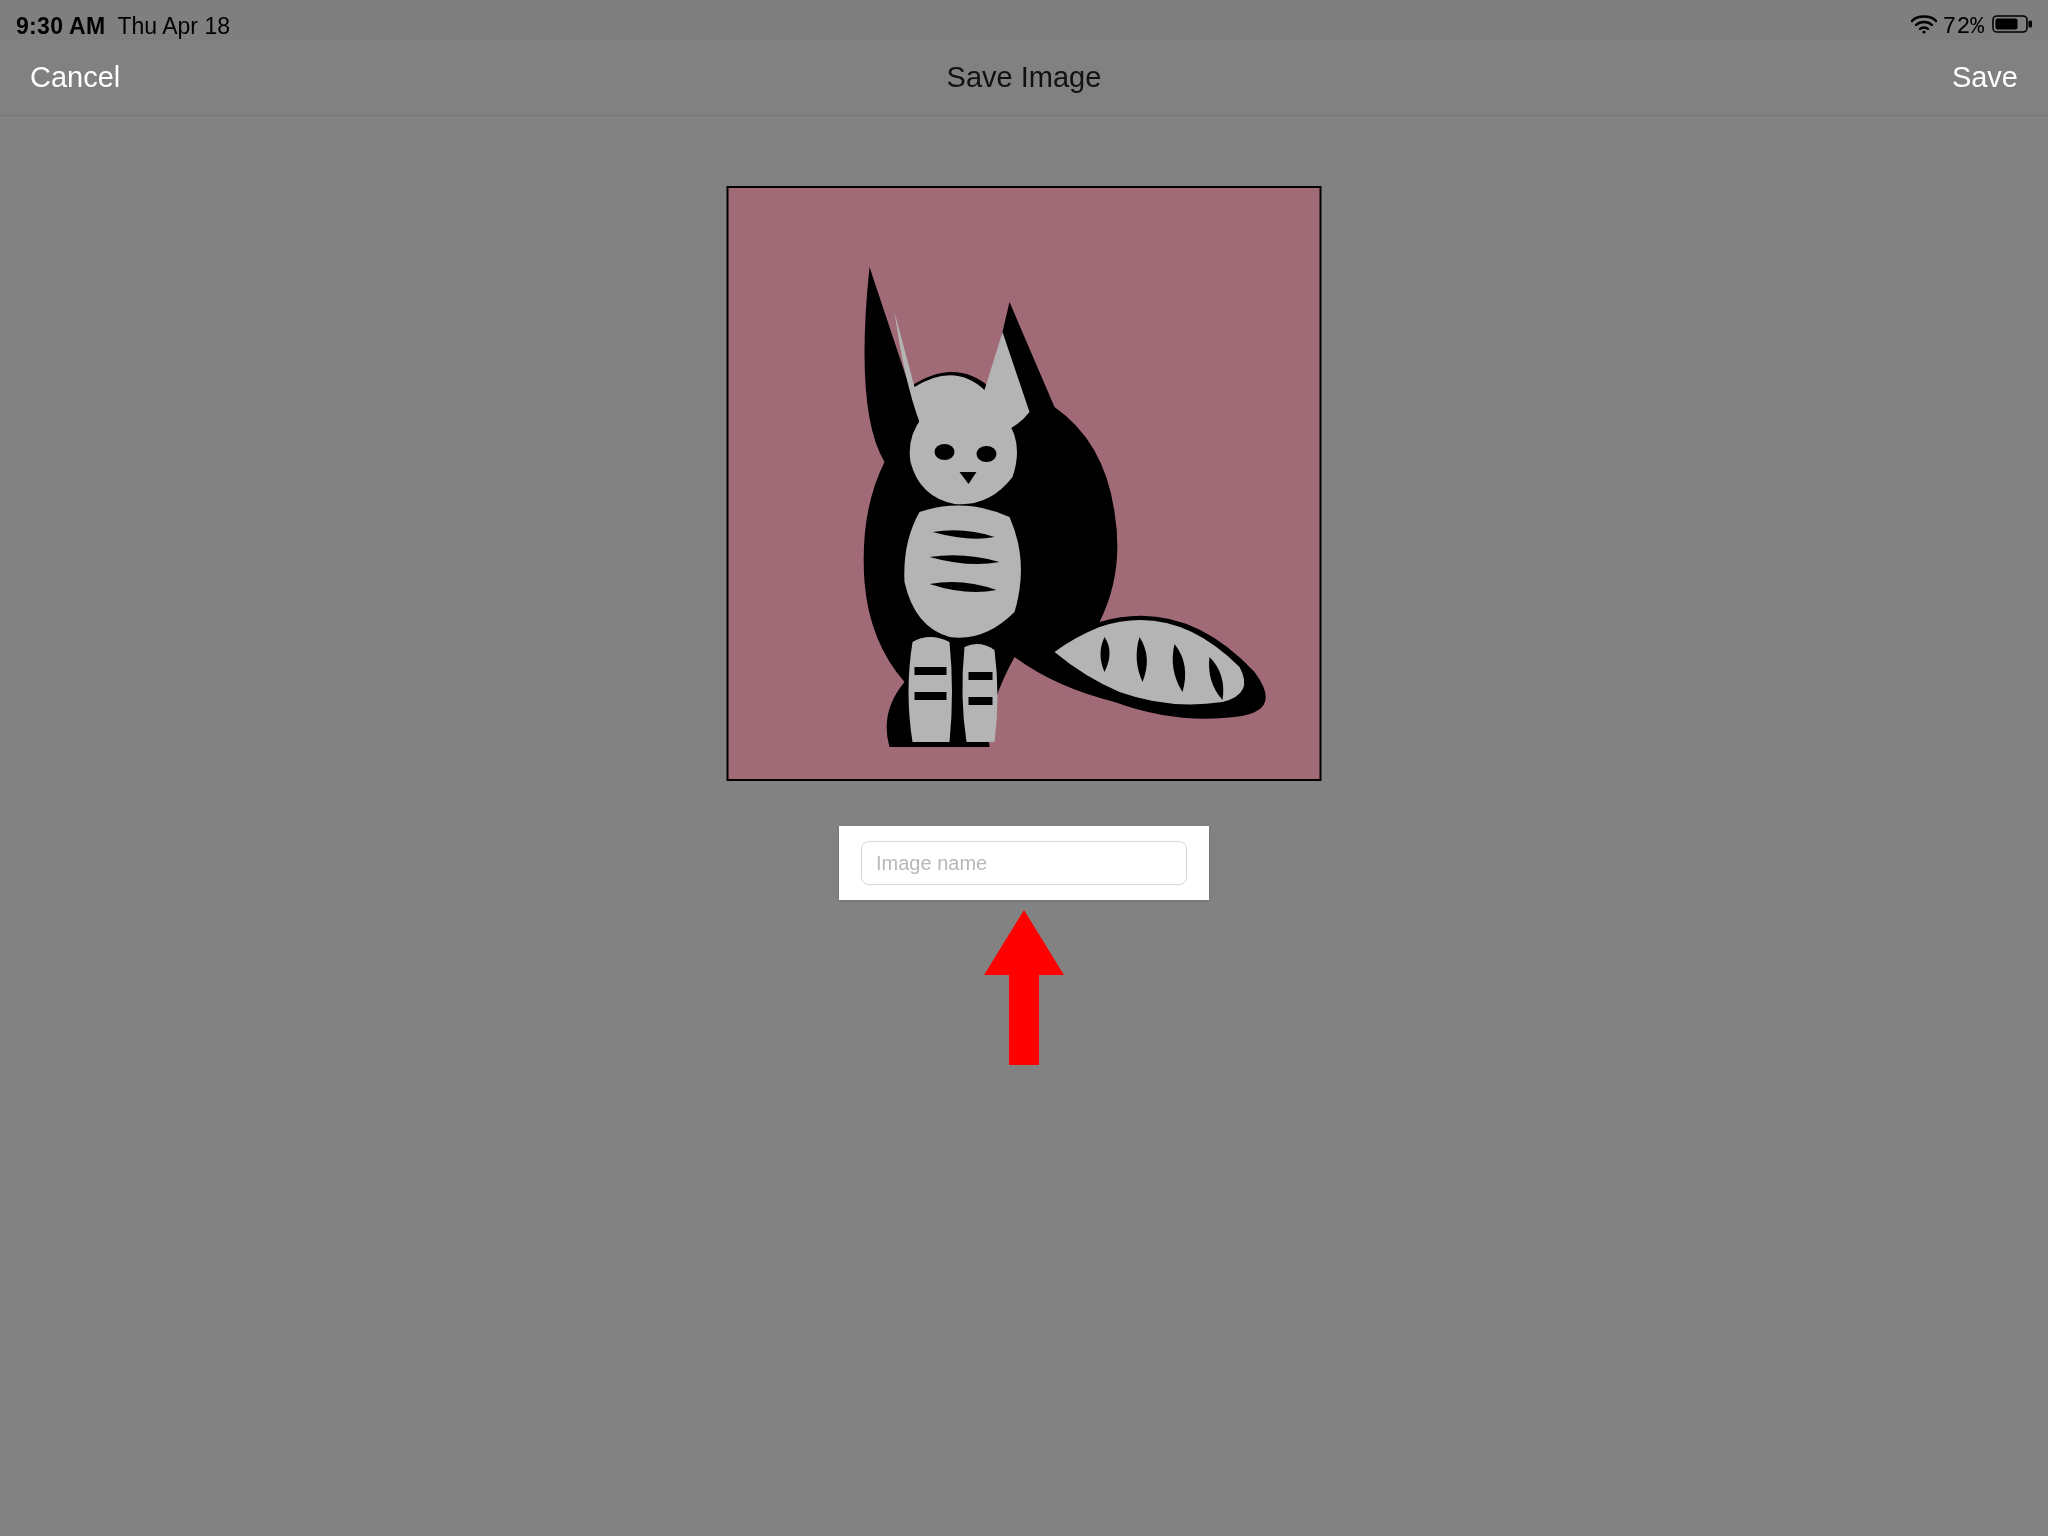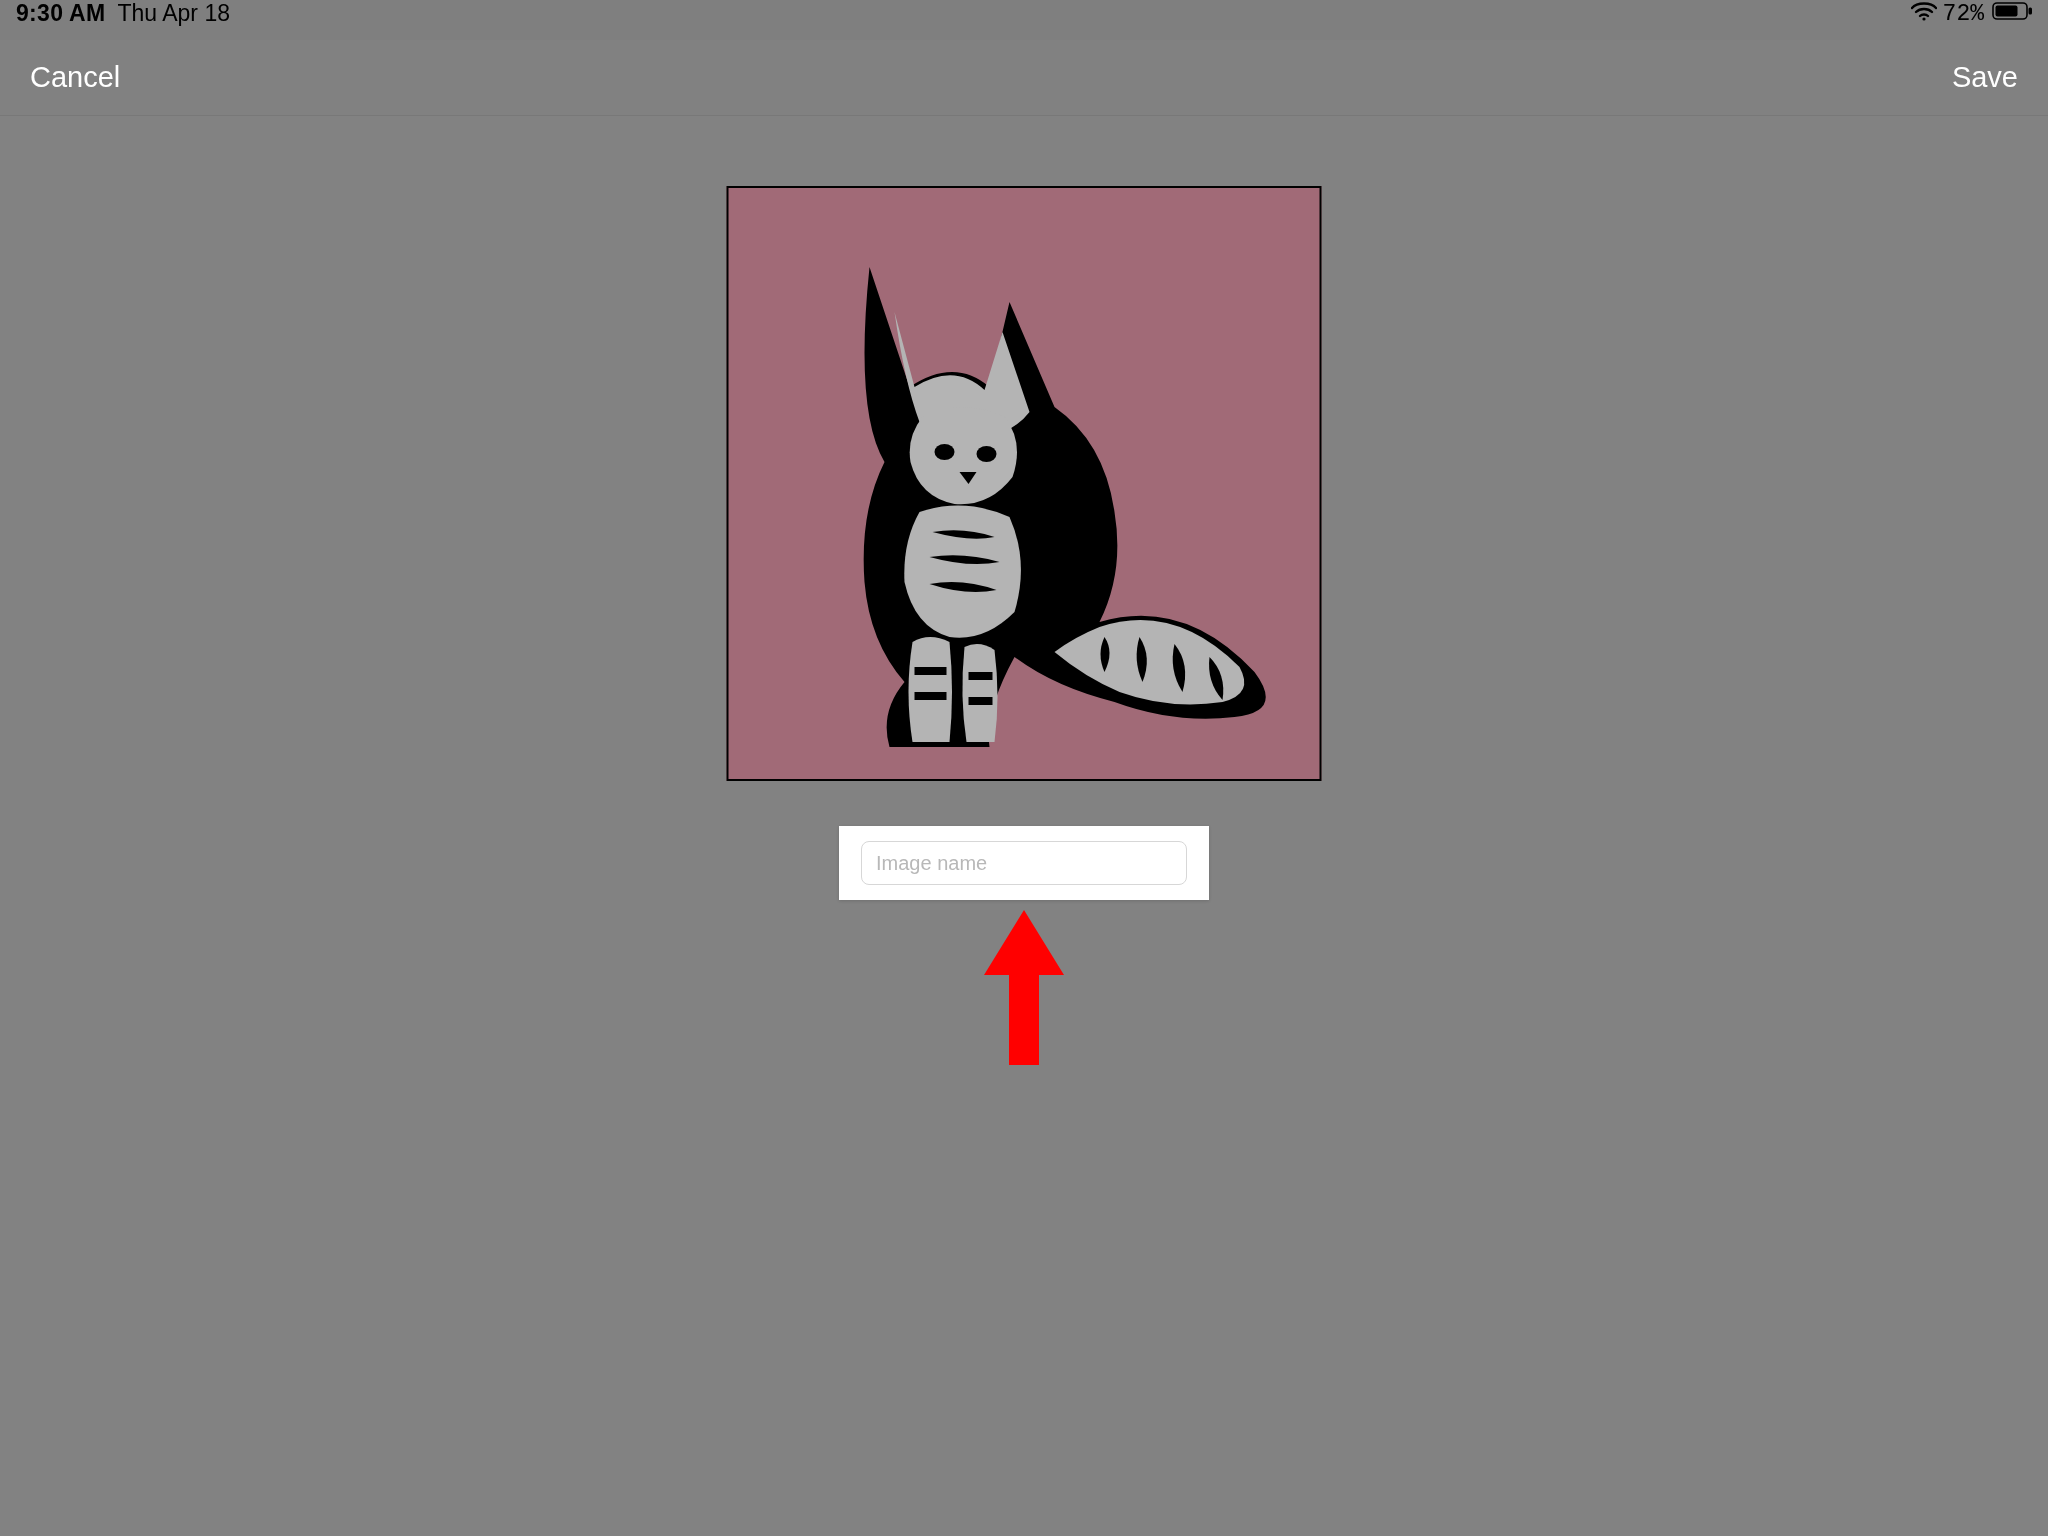--- a/index.html
+++ b/index.html
@@ -18,21 +18,21 @@
     height: 1536px;
     position: relative;
   }
 
   
   .status-bar {
     position: absolute;
     top: 0; left: 0; right: 0;
     height: 40px;
     display: flex;
-    align-items: flex-start;
+    align-items: flex-end;
     justify-content: space-between;
     padding: 0 14px;
     font-size: 23px;
     font-weight: 600;
     color: #000;
     background: #7f7f7f;
   }
   .status-left { display: flex; align-items: center; gap: 12px; }
   .status-right{ display: flex; align-items: center; gap: 6px; }
   .status-time { letter-spacing: .3px; margin-left: 2px;}
@@ -156,20 +156,21 @@
           <rect x="1" y="2" width="34" height="16" rx="4" ry="4" fill="none" stroke="#000" stroke-width="1.6"></rect>
           <rect x="3.5" y="4.5" width="22" height="11" rx="2" fill="#000"></rect>
           <rect x="36.5" y="6.5" width="3.5" height="7" rx="1.5" fill="#000"></rect>
         </svg>
       </span>
     </div>
   </div>
 
   <div class="nav-bar">
     <button class="nav-button">Cancel</button>
+    <div class="nav-title">Save Image</div>
     <button class="nav-button">Save</button>
   </div>
 
   <div class="content">
 
     <div class="preview">
       <span>
         
         <svg class="cat-svg" viewBox="0 0 540 540">
 

